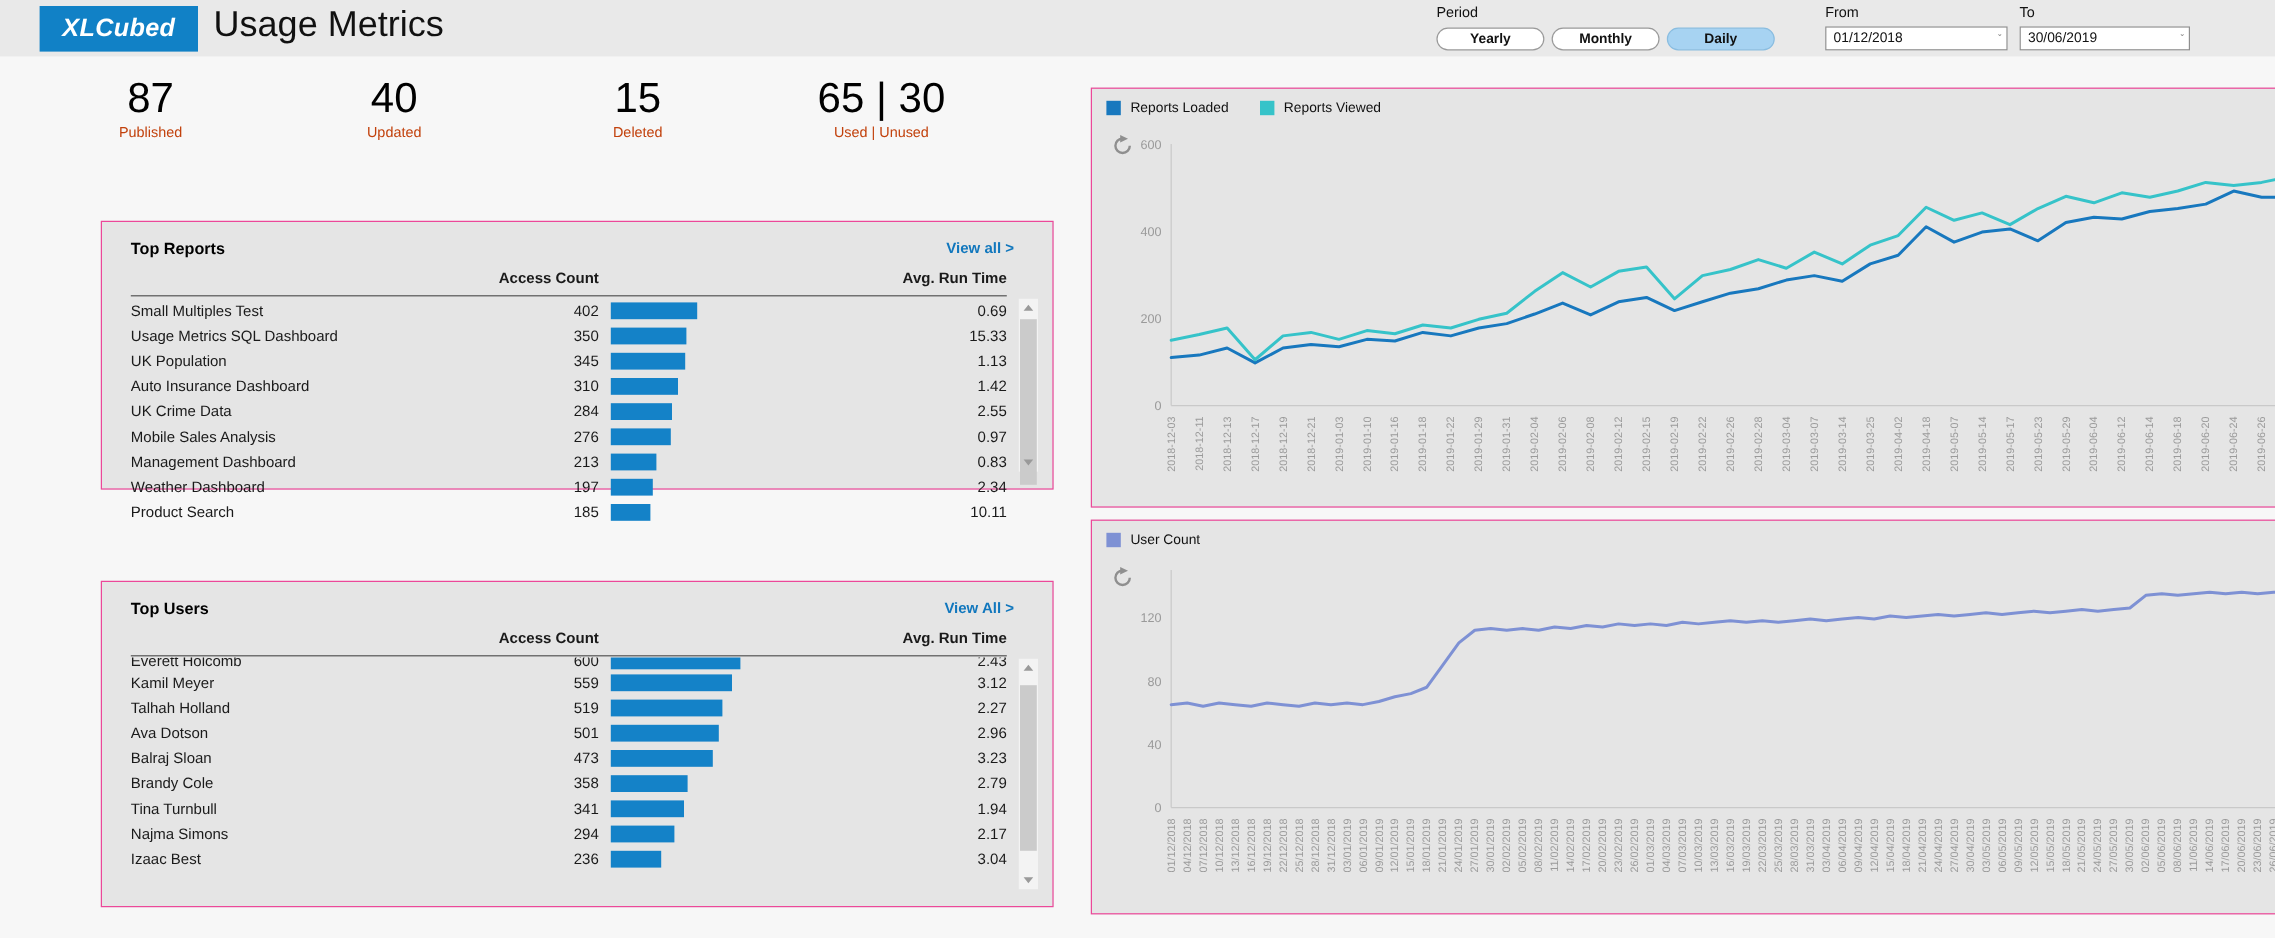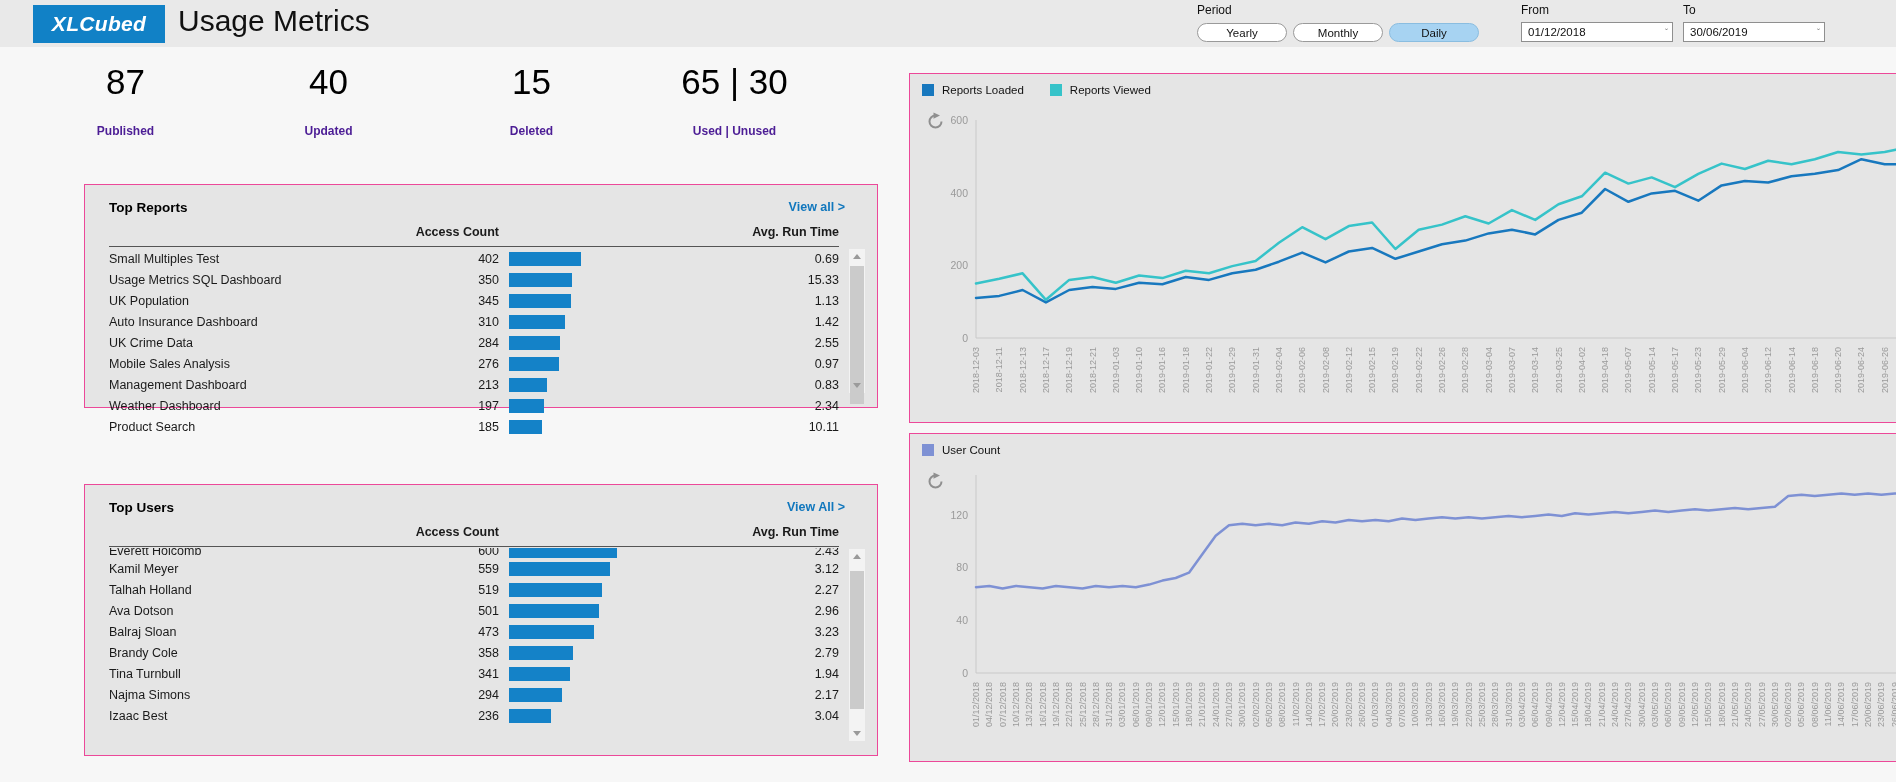--- a/index.html
+++ b/index.html
@@ -8,33 +8,33 @@
 
   
   .topbar { position:absolute; left:0; top:0; width:1896px; height:47px; background:#e9e9e9; }
   .logo { position:absolute; left:33px; top:5px; width:132px; height:38px; background:#1181c6;
     color:#fff; font-weight:bold; font-style:italic; font-size:21px; display:flex;
     align-items:center; justify-content:center; letter-spacing:.3px; }
   .apptitle { position:absolute; left:178px; top:4px; font-size:30px; font-weight:400; color:#111; }
   .ctl-label { position:absolute; top:3px; font-size:12px; color:#111; }
   .pill { position:absolute; top:23px; height:19px; width:90px; border-radius:10px;
     background:#fff; border:1px solid #9a9a9a; font-size:11.5px; display:flex;
-    align-items:center; justify-content:center; cursor:pointer; color:#111; }
+    align-items:center; justify-content:center; cursor:pointer; color:#111;font-weight:bold; }
   .pill.sel { background:#a7d3f2; border-color:#8abde0;text-align:center; }
   .datebox { position:absolute; top:22px; height:20px; background:#fff; border:1px solid #8f8f8f;
     font-size:11.5px; color:#111; padding:0 18px 0 6px; }
   .datebox input { border:none; outline:none; width:100%; height:100%; font-size:11.5px;
     font-family:"Liberation Sans",sans-serif; color:#111; background:transparent; }
   .date-chev { position:absolute; right:4px; top:4px; color:#777; font-size:9px; }
 
   
   .kpis { position:absolute; left:24px; top:62px; width:812px; height:80px; display:flex; }
   .kpi { flex:1; text-align:center; }
   .kpi .v { font-size:35px; font-weight:400; color:#000; line-height:40px; }
-  .kpi .l { font-size:12px; color:#4c1d95; margin-top:22px;font-weight:bold; }
+  .kpi .l { font-size:12px; color:#c2410c; margin-top:1px; }
 
   
   .card { position:absolute; background:#e5e5e5; border:1px solid #ec4899;margin-left:48px; }
   #card-reports { left:36px; top:184px; width:794px; height:224px; }
   #card-users   { left:36px; top:484px; width:794px; height:272px; }
   .card-title { position:absolute; left:24px; top:15px; font-size:13.5px; font-weight:bold; color:#000; }
   .view-all { position:absolute; right:32px; top:15px; font-size:12.5px; font-weight:bold;
     color:#1177bd; text-decoration:none; cursor:pointer; }
   .thead { position:absolute; left:24px; top:40px; width:730px; height:22px; display:grid;
     grid-template-columns:390px 1fr; border-bottom:1px solid #555; }

